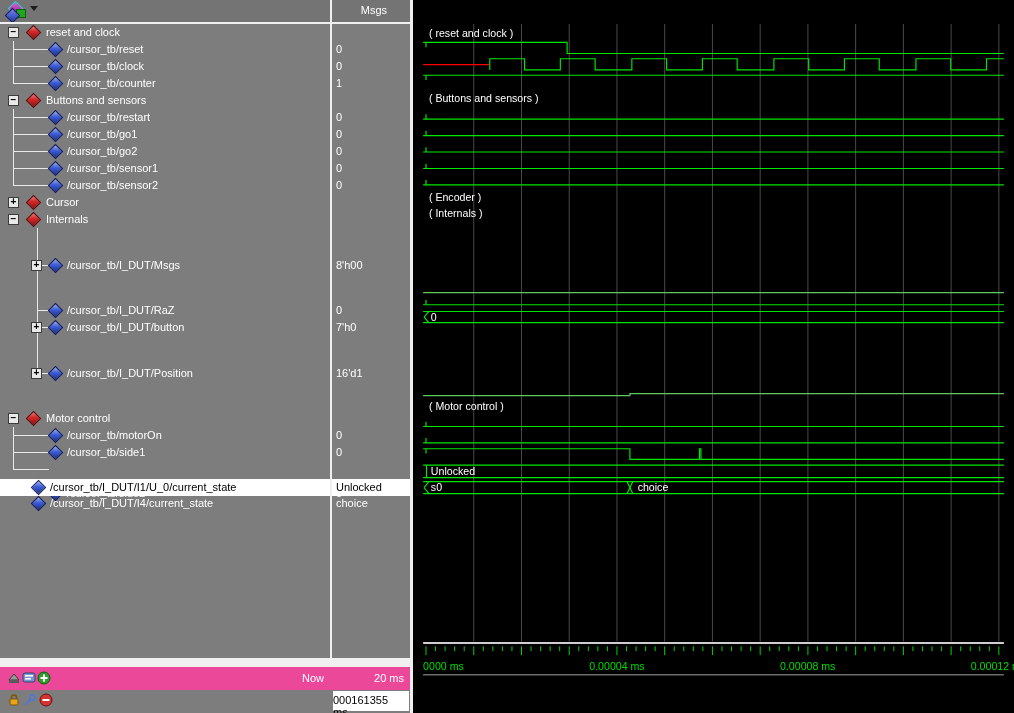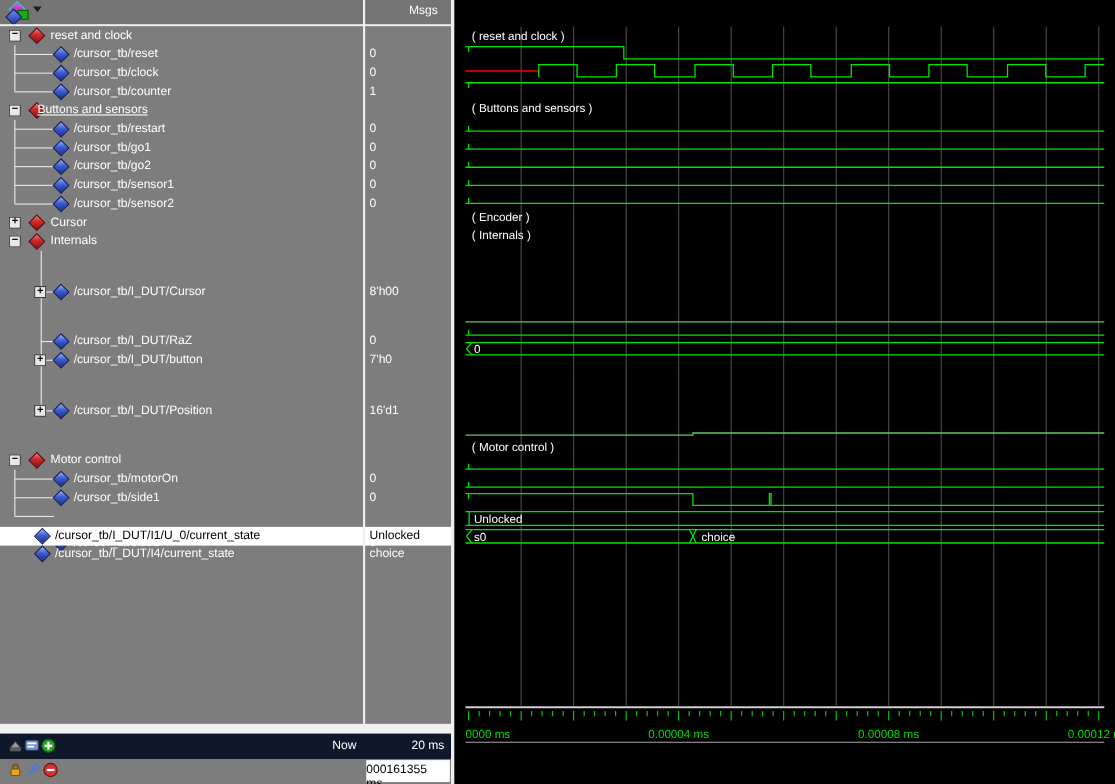--- a/index.html
+++ b/index.html
@@ -3,40 +3,40 @@
 <meta charset="utf-8">
 <style>
   html,body{margin:0;padding:0;background:#404040;}
   #app{position:relative;width:1014px;height:713px;overflow:hidden;
        font-family:"Liberation Sans","DejaVu Sans",sans-serif;font-size:11px;
        background:#000;}
   
   .left-panel{position:absolute;left:0;top:0;width:410px;height:713px;background:#7d7d7d;}
   .panel-header{position:absolute;left:0;top:0;width:410px;height:22px;background:#747474;}
   .header-sep{position:absolute;left:0;top:22px;width:410px;height:2px;background:#f0f0f0;}
-  .msgs-label{position:absolute;left:332px;top:4px;width:66px;text-align:right;color:#fff;}
+  .msgs-label{position:absolute;left:321px;top:4px;width:66px;text-align:right;color:#fff;}
   .col-sep{position:absolute;left:330px;top:0;width:2px;height:658px;background:#efefef;z-index:5;}
   .panel-sep{position:absolute;left:410px;top:0;width:3px;height:713px;background:#efefef;z-index:9;}
   .tree-area{position:absolute;left:0;top:24px;width:410px;height:634px;background:#7d7d7d;overflow:hidden;}
   .tree-row{position:absolute;left:0;width:410px;height:17px;}
   .tree-row.selected{background:#ffffff;}
   .row-label{position:absolute;top:2px;color:#fff;white-space:nowrap;}
   .tree-row.selected .row-label{color:#000;}
   .row-value{position:absolute;left:336px;top:2px;width:70px;color:#fff;white-space:nowrap;}
   .tree-row.selected .row-value{color:#000;}
   .diamond{position:absolute;width:9px;height:9px;transform:rotate(45deg);}
   .diamond.red{background:linear-gradient(135deg,#ef8080 0%,#d42a2a 40%,#8d0f0f 100%);border:1px solid #5a0808;}
   .diamond.blue{background:linear-gradient(135deg,#9fb2f2 0%,#3c5cd6 45%,#1d2f86 100%);border:1px solid #101d5e;}
   .expand-box{position:absolute;width:11px;height:11px;background:#e9e9e9;border:1px solid #3c3c3c;
               box-sizing:border-box;color:#000;text-align:center;line-height:8px;font-size:10px;font-weight:bold;}
   .tree-line{position:absolute;background:#e9e9e9;}
   .divider-line{position:absolute;height:1px;background:#e9e9e9;}
   
   .bottom-splitter{position:absolute;left:0;top:658px;width:410px;height:9px;background:#f0f0f0;}
-  .bottom-row1{position:absolute;left:0;top:667px;width:410px;height:23px;background:#0f172a;}
+  .bottom-row1{position:absolute;left:0;top:667px;width:410px;height:23px;background:#ec4899;}
   .bottom-row2{position:absolute;left:0;top:690px;width:410px;height:23px;background:#7d7d7d;}
   .now-label{position:absolute;left:0;top:5px;width:324px;text-align:right;color:#fff;}
   .now-value{position:absolute;left:332px;top:5px;width:72px;text-align:right;color:#fff;}
   .cursor-name-box{position:absolute;left:46px;top:1px;width:283px;height:20px;background:#fff;}
   .cursor-name-box span{position:absolute;right:4px;top:3px;color:#000;}
   .cursor-value-box{position:absolute;left:333px;top:1px;width:76px;height:20px;background:#fff;}
   .cursor-value-box span{position:absolute;right:4px;top:3px;color:#000;}
   .mini-icon{position:absolute;top:4px;width:14px;height:14px;}
   
   .right-panel{position:absolute;left:413px;top:0;width:601px;height:713px;background:#000;}
@@ -99,21 +99,21 @@
           <div class="row-value">0</div>
         </div>
         <div class="tree-row" style="top: 51px;">
           <div class="diamond blue" style="left: 50px; top: 3px;"></div>
           <div class="row-label" style="left: 67px;">/cursor_tb/counter</div>
           <div class="row-value">1</div>
         </div>
         <div class="tree-row" style="top: 68px;">
           <div class="expand-box" style="left: 8px; top: 3px;">−</div>
           <div class="diamond red" style="left: 28px; top: 3px;"></div>
-          <div class="row-label" style="left: 34px; text-decoration: underline;">Buttons and sensors</div>
+          <div class="row-label" style="left: 46px;">Buttons and sensors</div>
         </div>
         <div class="tree-row" style="top: 85px;">
           <div class="diamond blue" style="left: 50px; top: 3px;"></div>
           <div class="row-label" style="left: 67px;">/cursor_tb/restart</div>
           <div class="row-value">0</div>
         </div>
         <div class="tree-row" style="top: 102px;">
           <div class="diamond blue" style="left: 50px; top: 3px;"></div>
           <div class="row-label" style="left: 67px;">/cursor_tb/go1</div>
           <div class="row-value">0</div>
@@ -139,21 +139,21 @@
           <div class="row-label" style="left: 46px;">Cursor</div>
         </div>
         <div class="tree-row" style="top: 187px;">
           <div class="expand-box" style="left: 8px; top: 3px;">−</div>
           <div class="diamond red" style="left: 28px; top: 3px;"></div>
           <div class="row-label" style="left: 46px;">Internals</div>
         </div>
         <div class="tree-row" style="top: 233px;">
           <div class="expand-box" style="left: 31px; top: 3px;">+</div>
           <div class="diamond blue" style="left: 50px; top: 3px;"></div>
-          <div class="row-label" style="left: 67px;">/cursor_tb/I_DUT/Cursor</div>
+          <div class="row-label" style="left: 67px;">/cursor_tb/I_DUT/Msgs</div>
           <div class="row-value">8'h00</div>
         </div>
         <div class="tree-row" style="top: 278px;">
           <div class="diamond blue" style="left: 50px; top: 3px;"></div>
           <div class="row-label" style="left: 67px;">/cursor_tb/I_DUT/RaZ</div>
           <div class="row-value">0</div>
         </div>
         <div class="tree-row" style="top: 295px;">
           <div class="expand-box" style="left: 31px; top: 3px;">+</div>
           <div class="diamond blue" style="left: 50px; top: 3px;"></div>

